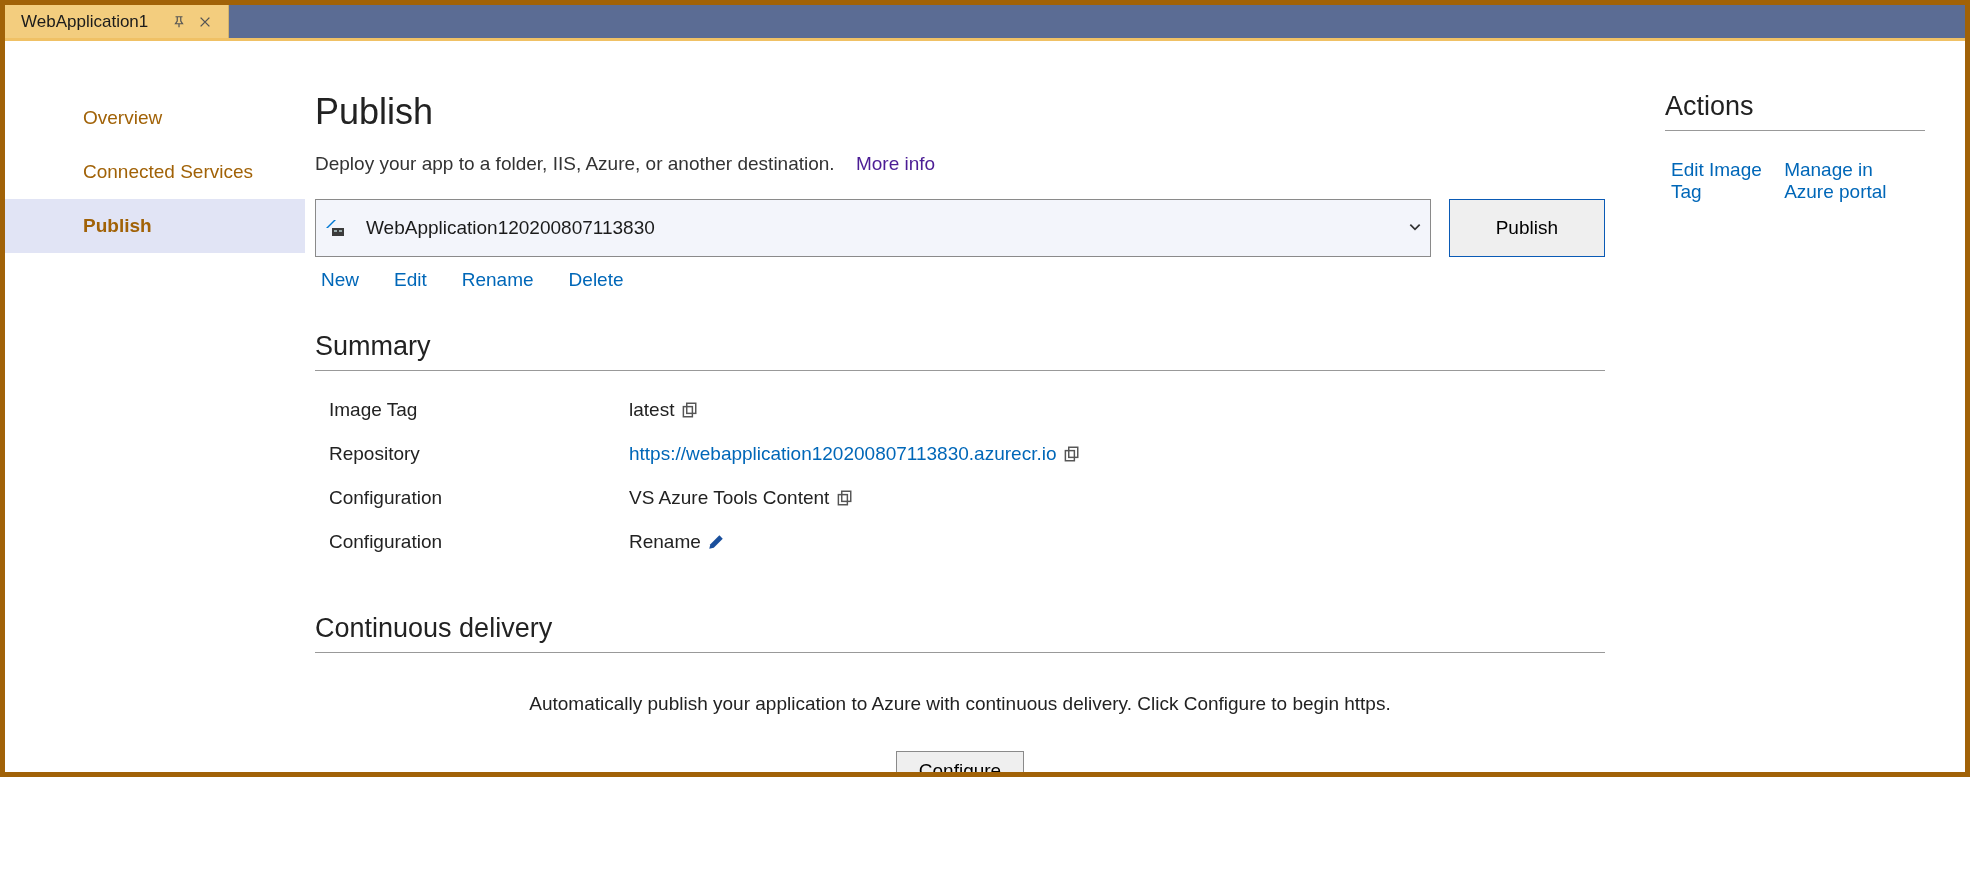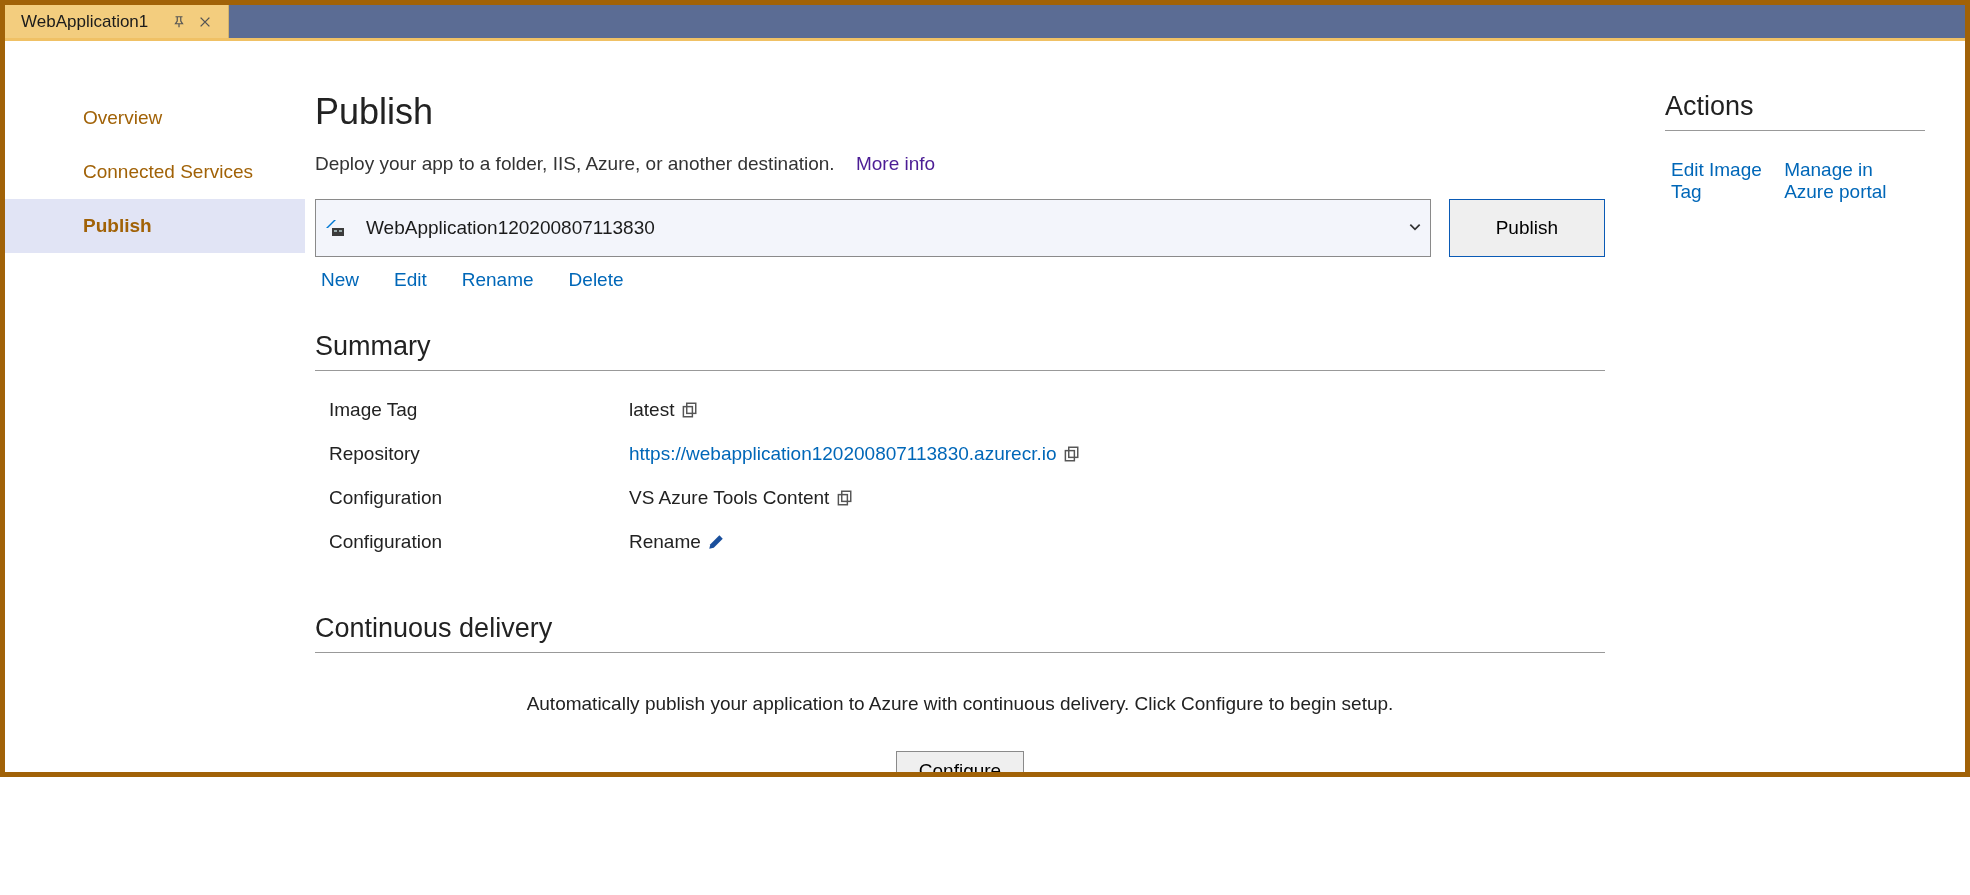--- a/index.html
+++ b/index.html
@@ -299,21 +299,21 @@
             <span>Rename</span>
             <span class="edit-icon">
               <svg viewBox="0 0 16 16" width="18" height="18">
                   <path d="M2 14l1-4 8-8 3 3-8 8-4 1z" fill="#1a4f9c"></path>
                 </svg>
             </span>
           </div>
         </div>
 
         <h2 class="section">Continuous delivery</h2>
-        <div class="cd-text">Automatically publish your application to Azure with continuous delivery. Click Configure to begin setup.</div>
+        <div class="cd-text">Automatically publish your application to Azure with continuous delivery. Click Configure to begin https.</div>
         <div class="cd-btn-row">
           <button class="configure-btn">Configure</button>
         </div>
 
       </div>
 
       <div class="main-right">
         <h2 class="section" style="margin-top:0">Actions</h2>
         <div class="actions-list">
           <a>Edit Image Tag</a>

